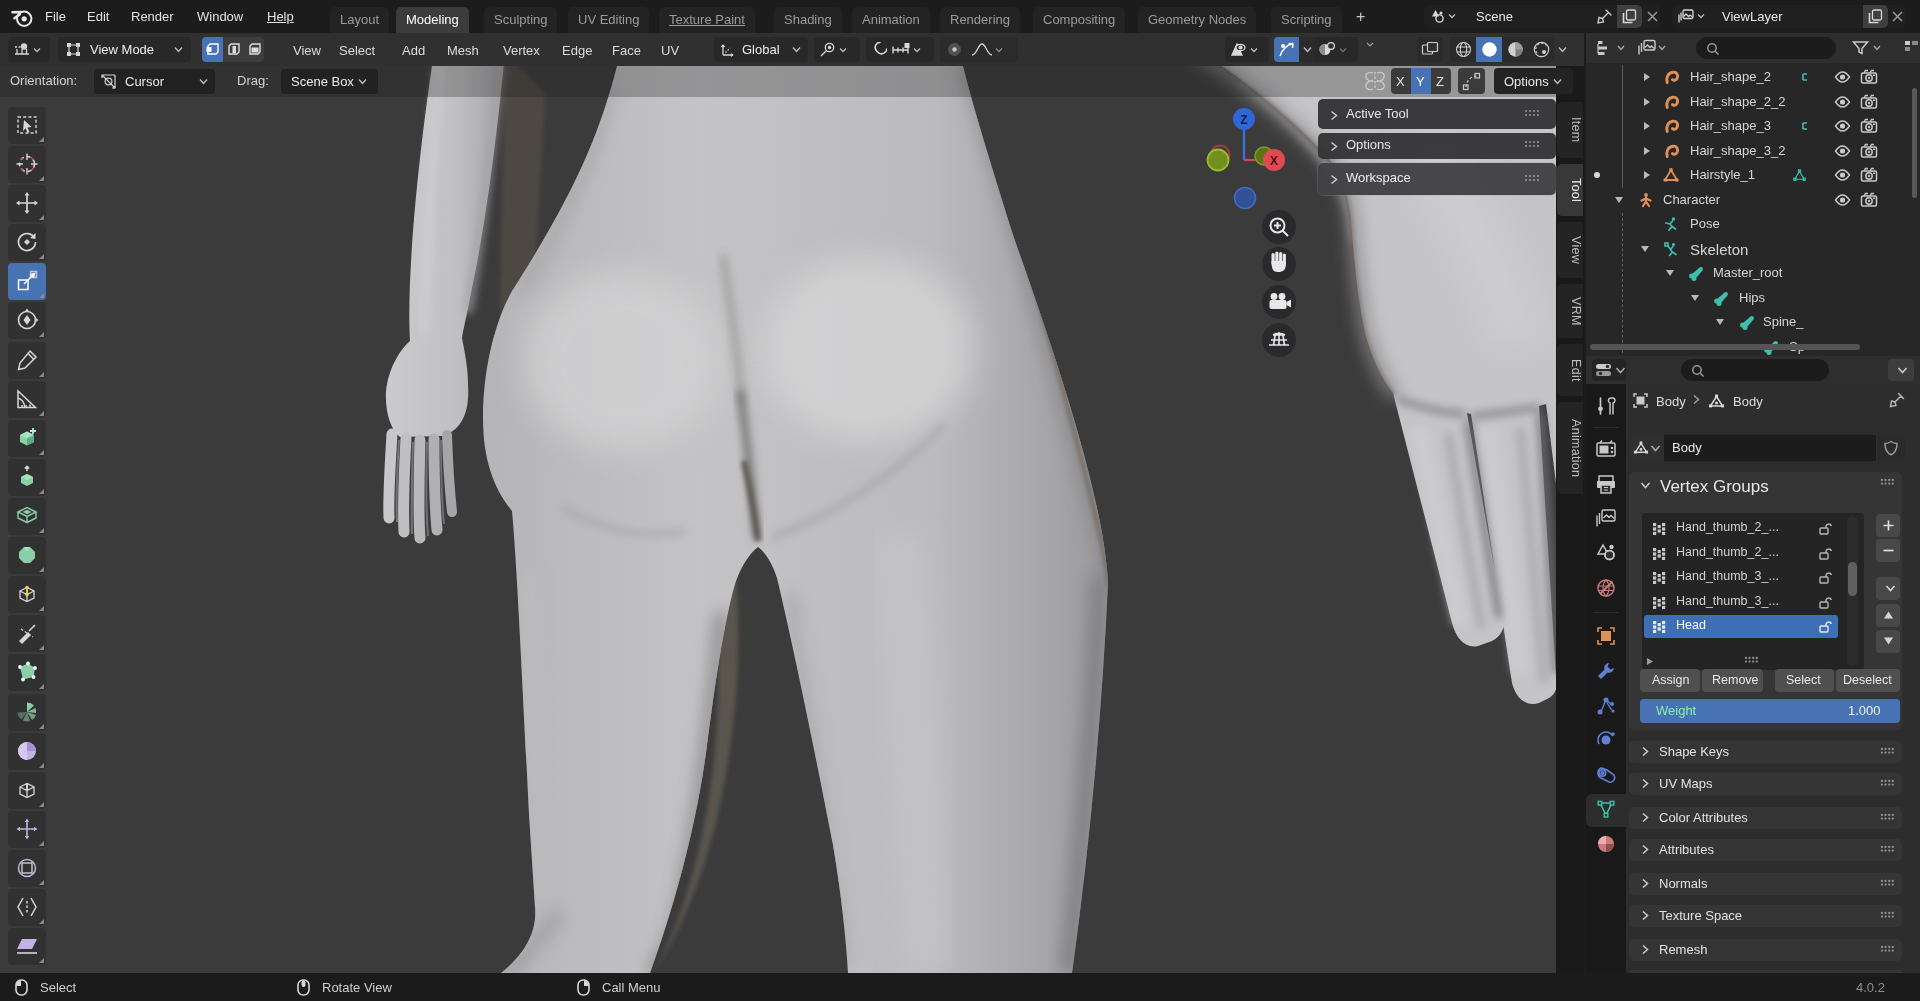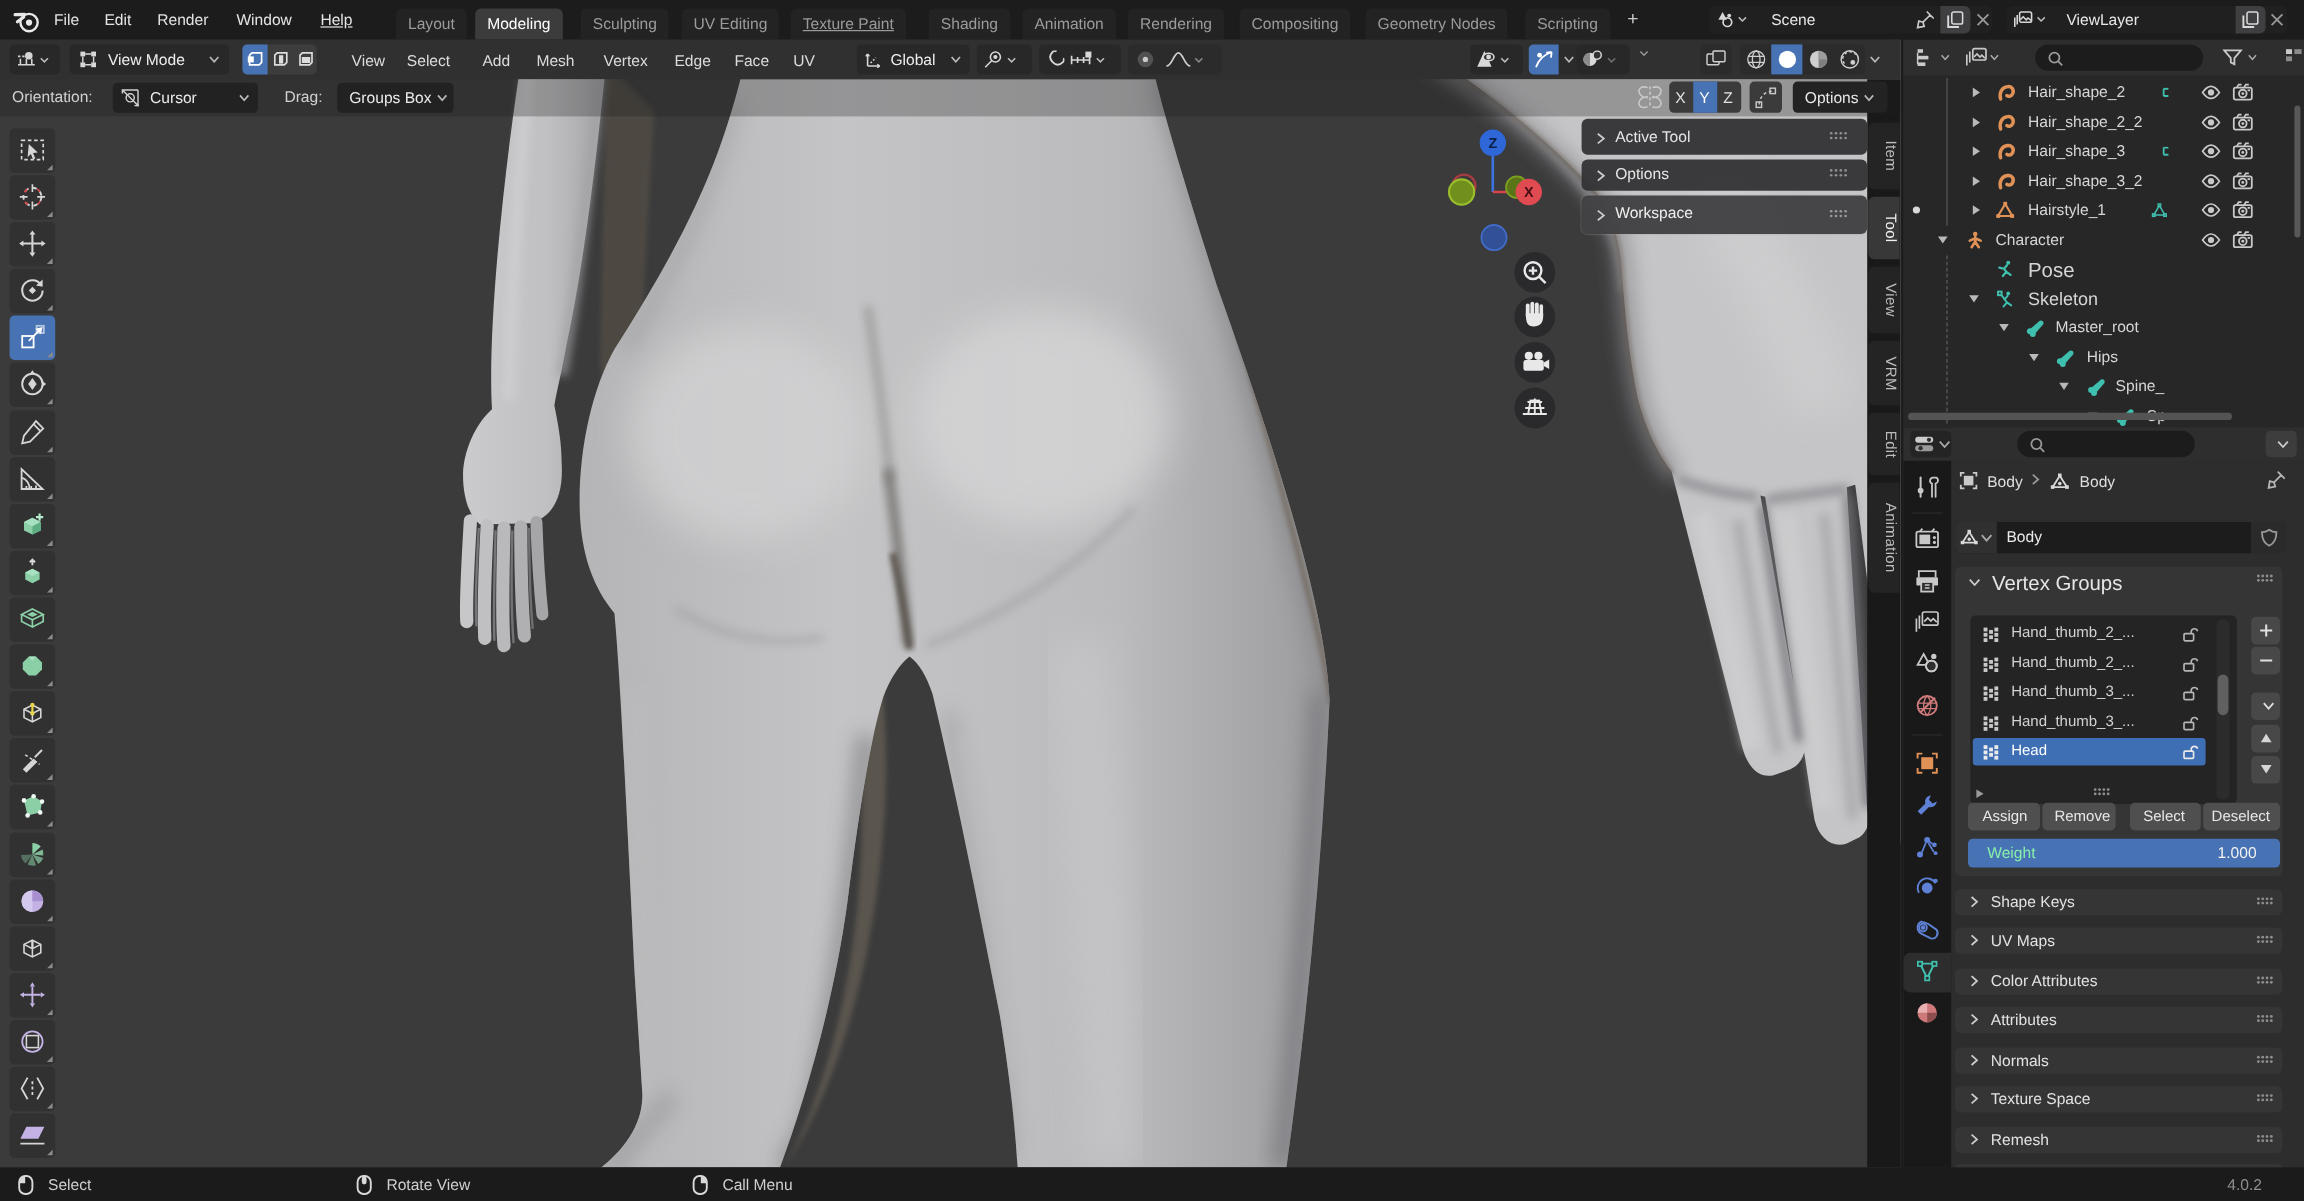--- a/index.html
+++ b/index.html
@@ -144,21 +144,21 @@
             <path d="M13.2 13.2 L15 15 L13.6 15 M15 15 L15 13.6" stroke-width="1"></path>
           </g>
         </svg>
       <span class="txt" style="margin-left:8px;color:#ececec;">Cursor</span>
       <svg style="margin-left:auto;margin-right:7px;" width="9" height="7" viewBox="0 0 9 7">
           <path d="M1 1.5 L4.5 5.5 L8 1.5" stroke="#bbb" stroke-width="1.4" fill="none"></path>
         </svg>
     </div>
     <span class="abs" style="left:237px;top:40px;font-size:13px;color:#d2d2d2;">Drag:</span>
     <div class="pill abs" style="left:281px;top:36px;width:97px;height:25px;background:#222223;">
-      <span class="txt" style="margin-left:10px;color:#ececec;">Groups Box</span>
+      <span class="txt" style="margin-left:10px;color:#ececec;">Scene Box</span>
       <svg style="margin-left:4px;" width="9" height="7" viewBox="0 0 9 7">
           <path d="M1 1.5 L4.5 5.5 L8 1.5" stroke="#bbb" stroke-width="1.4" fill="none"></path>
         </svg>
     </div>
 
     <svg class="abs" style="left:1363px;top:37px;" width="24" height="22" viewBox="0 0 24 22">
         <g stroke="#c9c9c9" stroke-width="1.3" fill="none">
           <path d="M10 3 C4 1 1 5 4 9 C6 11.5 9 11.5 10 10 M10 19 C4 21 1 17 4 13 C6 10.5 9 10.5 10 12"></path>
           <path d="M14 3 C20 1 23 5 20 9 C18 11.5 15 11.5 14 10 M14 19 C20 21 23 17 20 13 C18 10.5 15 10.5 14 12"></path>
           <path d="M12 2 L12 20" stroke-dasharray="2.5 2"></path>
@@ -959,21 +959,21 @@
         <circle cx="9" cy="9" r="1.2" fill="#c9c9c9"></circle>
         <path d="M4 4 L5.5 1.5 L8 1.5 M10 4 L11.5 1.5 L14 1.5" stroke="#c9c9c9" stroke-width="1.4" fill="none"></path>
         <rect x="13" y="5.5" width="2" height="1.5" fill="#c9c9c9"></rect>
       </svg>
     <svg class="abs" style="left:77px;top:183.0px;" width="16" height="16" viewBox="0 0 16 16">
         <g stroke="#3fbfae" stroke-width="1.8" stroke-linecap="round" fill="none">
           <circle cx="10.5" cy="3" r="1.7" fill="#3fbfae" stroke="none"></circle>
           <path d="M9.5 5 L7 8 L3 7 M7 8 L9 10.5 L6 14 M9 10.5 L12.5 13"></path>
         </g>
       </svg>
-    <span class="abs" style="left:104px;top:183.0px;font-size:17px;color:#d6d6d6;">Pose</span>
+    <span class="abs" style="left:104px;top:183.0px;font-size:13px;color:#d6d6d6;">Pose</span>
     <svg class="abs" style="left:54px;top:211.5px;" width="10" height="8" viewBox="0 0 10 8">
         <path d="M1 1 L9 1 L5 7 Z" fill="#b9b9b9"></path>
       </svg>
     <svg class="abs" style="left:77px;top:207.5px;" width="16" height="16" viewBox="0 0 16 16">
         <g stroke="#3fbfae" stroke-width="1.6" stroke-linecap="round" fill="none">
           <rect x="2" y="2" width="3" height="3" fill="none"></rect>
           <circle cx="10.5" cy="3.5" r="1.6" fill="#3fbfae" stroke="none"></circle>
           <path d="M10 5.5 L7.5 8.5 L5 5 M7.5 8.5 L9.5 11 L6.5 14.5 M9.5 11 L13 13.5"></path>
         </g>
       </svg>

